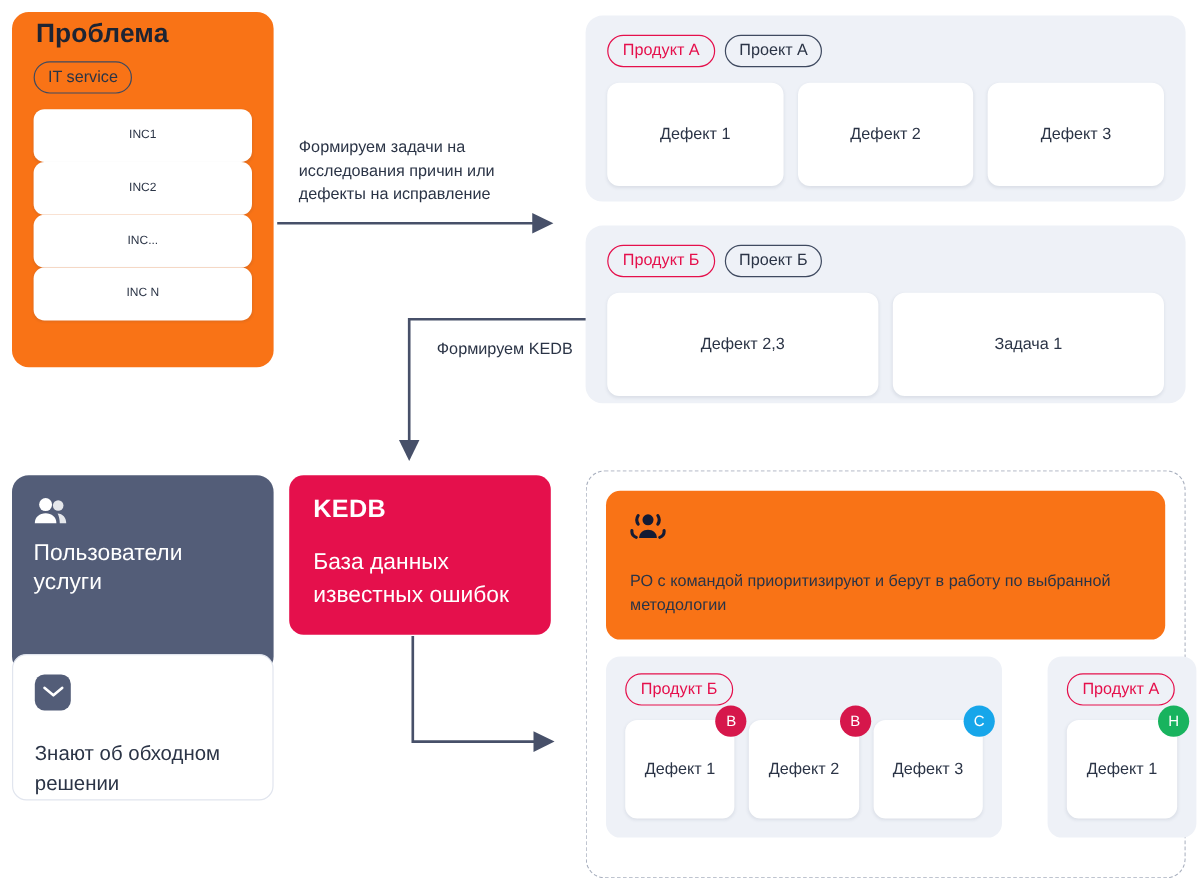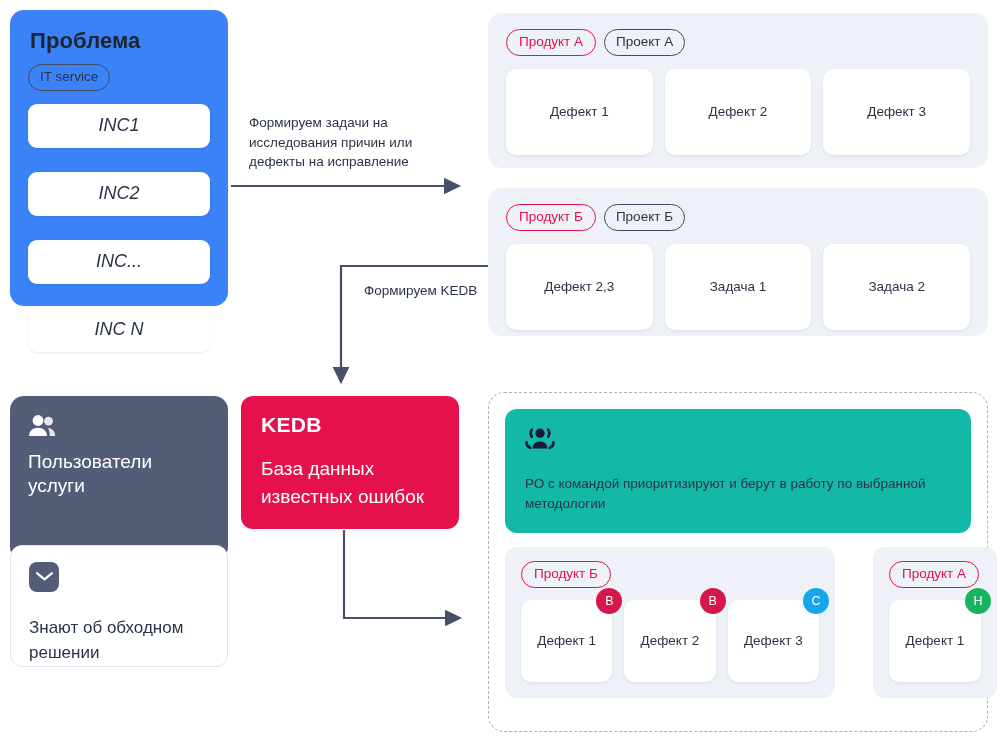--- a/index.html
+++ b/index.html
@@ -17,24 +17,24 @@
   }
   .canvas {
     position: absolute;
     inset: 0;
   }
   .abs { position: absolute; }
 
   
   #problem-panel {
     left: 10px; top: 10px; width: 218px; height: 296px;
-    background: #3b82f6;
+    background: #f97316;
     border-radius: 14px;
     box-sizing: border-box;
-    padding: 18px 18px 0 18px;
+    padding: 5px 18px 0 18px;
   }
   #problem-title {
     font-size: 22px;
     font-weight: bold;
     color: #1D2433;
     letter-spacing: .1px;
     margin: 0 0 10px 2px;
   }
   .pill-outline {
     display: inline-block;
@@ -47,25 +47,24 @@
     line-height: 1;
   }
   .inc-list { margin-top: 13px; }
   .inc-card {
     height: 44px;
     background: #ffffff;
     border-radius: 9px;
     display: flex;
     align-items: center;
     justify-content: center;
-    font-size: 18px;
-    color: #2B3446;
-    margin-bottom: 24px;
+    font-size: 10px;
+    color: #2B3446;
+    margin-bottom: 0;
     box-shadow: 0 1px 2px rgba(40,55,85,.10);
-    font-style: italic;
   }
 
   
   #users-card {
     left: 10px; top: 396px; width: 218px; height: 165px;
     background: #535D78;
     border-radius: 14px;
     box-sizing: border-box;
     padding: 18px 18px;
     color: #ffffff;
@@ -157,21 +156,21 @@
 
   
   #dashed-zone {
     left: 488px; top: 392px; width: 500px; height: 340px;
     border: 1.6px dashed #A9B0BF;
     border-radius: 16px;
     box-sizing: border-box;
     padding: 16px;
   }
   #po-card {
-    background: #14b8a6;
+    background: #f97316;
     border-radius: 12px;
     box-sizing: border-box;
     padding: 18px 20px 20px 20px;
     height: 124px;
   }
   #po-card .icon { display: block; margin-bottom: 22px; }
   #po-text { font-size: 13.5px; line-height: 1.5; color: #2B3446; }
 
   #bottom-groups {
     display: flex;
@@ -288,21 +287,20 @@
   </div>
 
   <div class="abs group-panel" id="group-b">
     <div class="tag-row">
       <span class="pill-red">Продукт Б</span>
       <span class="pill-outline">Проект Б</span>
     </div>
     <div class="cards-row">
       <div class="item-card">Дефект 2,3</div>
       <div class="item-card">Задача 1</div>
-      <div class="item-card">Задача 2</div>
     </div>
   </div>
 
   <div class="abs" id="dashed-zone">
 
     <div id="po-card">
       <span class="icon">
         <svg width="30" height="25" viewBox="0 0 30 25">
           <circle cx="15" cy="6.2" r="4.6" fill="#141B34"></circle>
           <path d="M6.8 2.6a6.6 6.6 0 0 0 0 7.2" stroke="#141B34" stroke-width="2.6" fill="none" stroke-linecap="round"></path>

